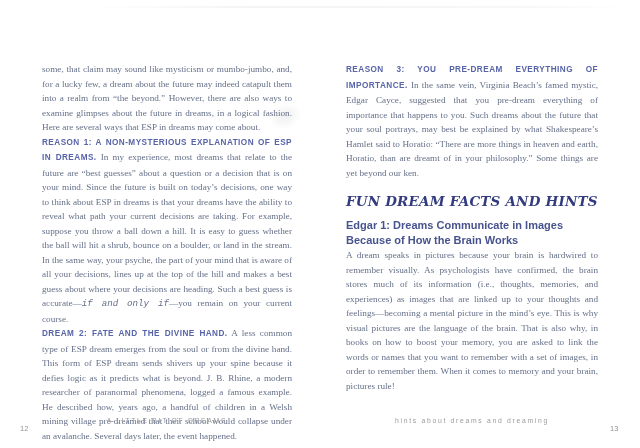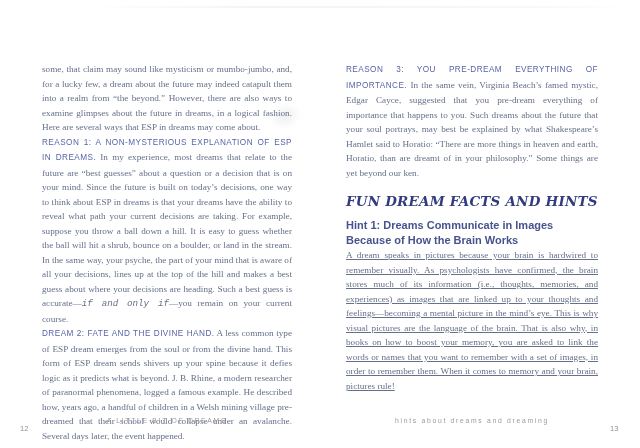--- a/index.html
+++ b/index.html
@@ -34,21 +34,21 @@
     position:absolute;top:62px;
     color:var(--body-text);
     font-size:9.2px;line-height:14.5px;
     text-align:justify;
   }
   .page-left{left:42px;width:250px;}
   .page-right{left:346px;width:252px;}
   .page-body p{margin:0;}
   .rlabel{
     font-family:"Liberation Sans", sans-serif;
-    font-weight:normal;
+    font-weight:bold;
     font-size:8.2px;
     letter-spacing:0.45px;
     color:var(--reason-label);
   }
   em{font-style:italic;font-family:Liberation Mono, monospace;}
   .section-heading{
     font-family:"DejaVu Serif", serif;
     font-weight:bold;
     font-size:13.5px;
     letter-spacing:0.2px;
@@ -61,21 +61,21 @@
   .section-intro{margin-top:4px !important;}
   .hint-heading{
     font-family:"Liberation Sans", sans-serif;
     font-weight:bold;
     font-size:11px;
     color:var(--hint-heading);
     line-height:14.5px;
     margin-top:9px !important;
     text-align:left;
   }
-  .hint-body{margin-top:1px !important;text-decoration:underline;}
+  .hint-body{margin-top:1px !important;}
   .footer{
     position:absolute;top:417px;
     font-family:"Liberation Sans", sans-serif;
     font-size:6.8px;
     letter-spacing:1.7px;
     color:var(--footer-text);
     text-align:center;
   }
   .footer-left{left:42px;width:250px;text-transform:uppercase;}
   .footer-right{left:346px;width:252px;}
@@ -109,21 +109,21 @@
     </p>
   </div>
 
   <div class="page-body page-right">
     <p>
       <span class="rlabel">REASON 3: YOU PRE-DREAM EVERYTHING OF IMPORTANCE.</span>
       <span>In the same vein, Virginia Beach’s famed mystic, Edgar Cayce, suggested that you pre-dream everything of importance that happens to you. Such dreams about the future that your soul portrays, may best be explained by what Shakespeare’s Hamlet said to Horatio: “There are more things in heaven and earth, Horatio, than are dreamt of in your philosophy.” Some things are yet beyond our ken.</span>
     </p>
     <p class="section-heading">FUN DREAM FACTS AND HINTS</p>
     <p class="hint-heading">
-      <span>Hint 1: Dreams Communicate in Images</span><br>
+      <span>Edgar 1: Dreams Communicate in Images</span><br>
       <span>Because of How the Brain Works</span>
     </p>
     <p class="hint-body"><span>A dream speaks in pictures because your brain is hardwired to remember visually. As psychologists have confirmed, the brain stores much of its information (i.e., thoughts, memories, and experiences) as images that are linked up to your thoughts and feelings—becoming a mental picture in the mind’s eye. This is why visual pictures are the language of the brain. That is also why, in books on how to boost your memory, you are asked to link the words or names that you want to remember with a set of images, in order to remember them. When it comes to memory and your brain, pictures rule!</span></p>
   </div>
 
   <div class="footer footer-left">A LITTLE BIT OF DREAMS</div>
   <div class="footer footer-right">hints about dreams and dreaming</div>
   <div class="page-number page-number-left">12</div>
   <div class="page-number page-number-right">13</div>
 

